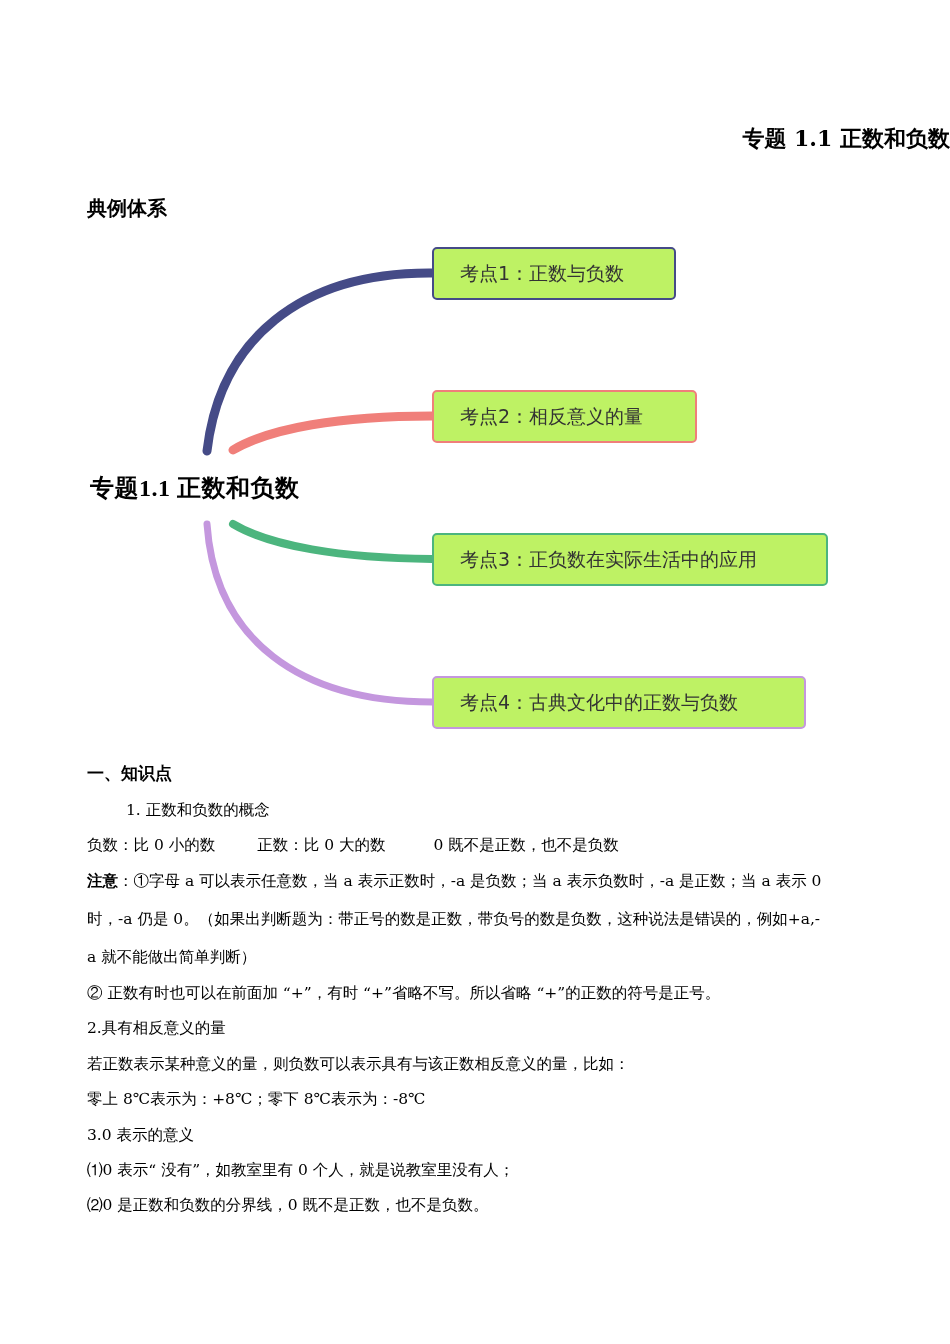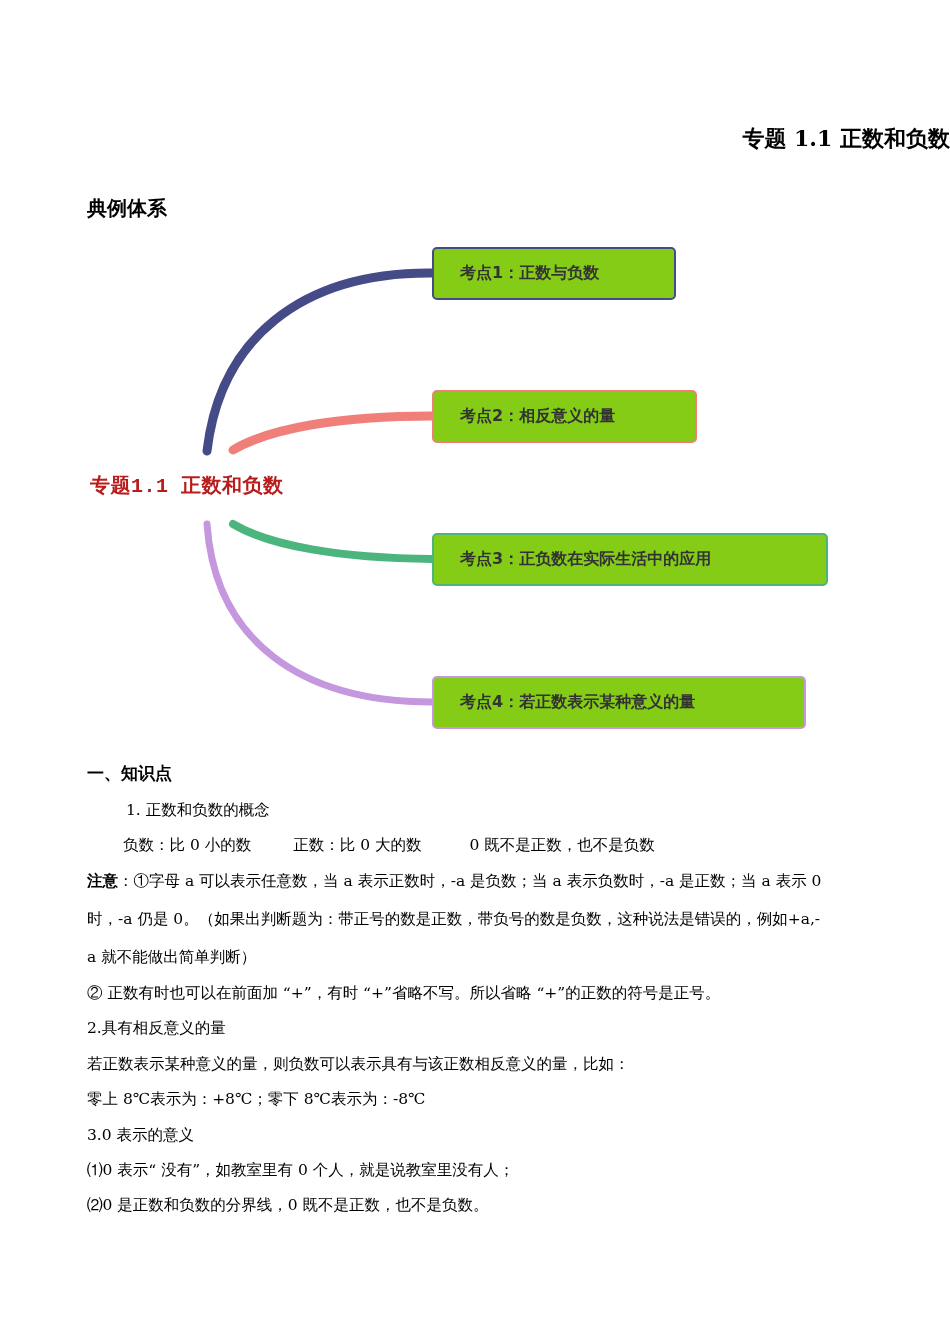--- a/index.html
+++ b/index.html
@@ -15,28 +15,28 @@
     }
     .section-head {
       position: absolute; left: 87px; top: 195px;
       font-size: 20px; font-weight: bold;
       font-family: "DejaVu Sans", sans-serif;
       text-align: right;
     }
     .mindmap { position: absolute; left: 0; top: 0; width: 950px; height: 760px; }
     .mm-root {
       position: absolute; left: 90px; top: 472px;
-      font-family: Liberation Mono, monospace; font-weight: bold;
-      font-size: 20px; color: #b91c1c; letter-spacing: 0.5px;
+      font-family: Liberation Serif, serif; font-weight: bold;
+      font-size: 24px; color: #000000; letter-spacing: 0.5px;
     }
     .mm-node {
       position: absolute; box-sizing: border-box;
-      border: 2.5px solid; border-radius: 5px; background: #84cc16;
-      font-family: "DejaVu Sans", sans-serif; font-weight: bold;
-      font-size: 16px; color: #333333;
+      border: 2.5px solid; border-radius: 5px; background: #bef264;
+      font-family: "DejaVu Sans", sans-serif; font-weight: normal;
+      font-size: 19px; color: #333333;
       display: flex; align-items: center; padding-left: 26px;
     }
     .mm-node.n1 { left: 432px; top: 247px; width: 244px; height: 53px; border-color: #454b87; }
     .mm-node.n2 { left: 432px; top: 390px; width: 265px; height: 53px; border-color: #f07f7a; }
     .mm-node.n3 { left: 432px; top: 533px; width: 396px; height: 53px; border-color: #4cb57e; }
     .mm-node.n4 { left: 432px; top: 676px; width: 374px; height: 53px; border-color: #c497de; }
     svg.mm-lines { position: absolute; left: 0; top: 0; }
     .h1 {
       position: absolute; left: 87px; top: 762px;
       font-size: 17px; font-weight: bold;
@@ -56,28 +56,28 @@
   <svg class="mm-lines" width="950" height="760">
     <path d="M207 451 C 220 340, 300 272, 432 273" fill="none" stroke="#454b87" stroke-width="9" stroke-linecap="round"></path>
     <path d="M233 450 C 270 428, 340 416, 432 416" fill="none" stroke="#f07f7a" stroke-width="9" stroke-linecap="round"></path>
     <path d="M233 524 C 270 546, 340 558, 432 559" fill="none" stroke="#4cb57e" stroke-width="8" stroke-linecap="round"></path>
     <path d="M207 524 C 215 640, 300 702, 432 702" fill="none" stroke="#c497de" stroke-width="7" stroke-linecap="round"></path>
   </svg>
   <div class="mm-root">专题1.1 正数和负数</div>
   <div class="mm-node n1">考点1：正数与负数</div>
   <div class="mm-node n2">考点2：相反意义的量</div>
   <div class="mm-node n3">考点3：正负数在实际生活中的应用</div>
-  <div class="mm-node n4">考点4：若正数表示某种意义的量</div>
+  <div class="mm-node n4">考点4：古典文化中的正数与负数</div>
 </div>
 
 <div class="h1">一、知识点</div>
 
 <div class="line" style="top:800px; left:106px;margin-left:20px;">1. 正数和负数的概念</div>
 
-<div class="line" style="top:835px;margin-left:36px;">
+<div class="line" style="top:835px;">
   <span>负数：比 0 小的数</span><span class="gap" style="width:42px"></span><span>正数：比 0 大的数</span><span class="gap" style="width:48px"></span><span>0 既不是正数，也不是负数</span>
 </div>
 
 <div class="line" style="top:871px;">
   <span class="bold">注意</span><span>：</span><span>①字母 a 可以表示任意数，当 a 表示正数时，-a 是负数；当 a 表示负数时，-a 是正数；当 a 表示 0</span>
 </div>
 <div class="line" style="top:909px;">时，-a 仍是 0。（如果出判断题为：带正号的数是正数，带负号的数是负数，这种说法是错误的，例如+a,-</div>
 <div class="line" style="top:947px;">a 就不能做出简单判断）</div>
 <div class="line" style="top:983px;">② 正数有时也可以在前面加 “+”，有时 “+”省略不写。所以省略 “+”的正数的符号是正号。</div>
 

